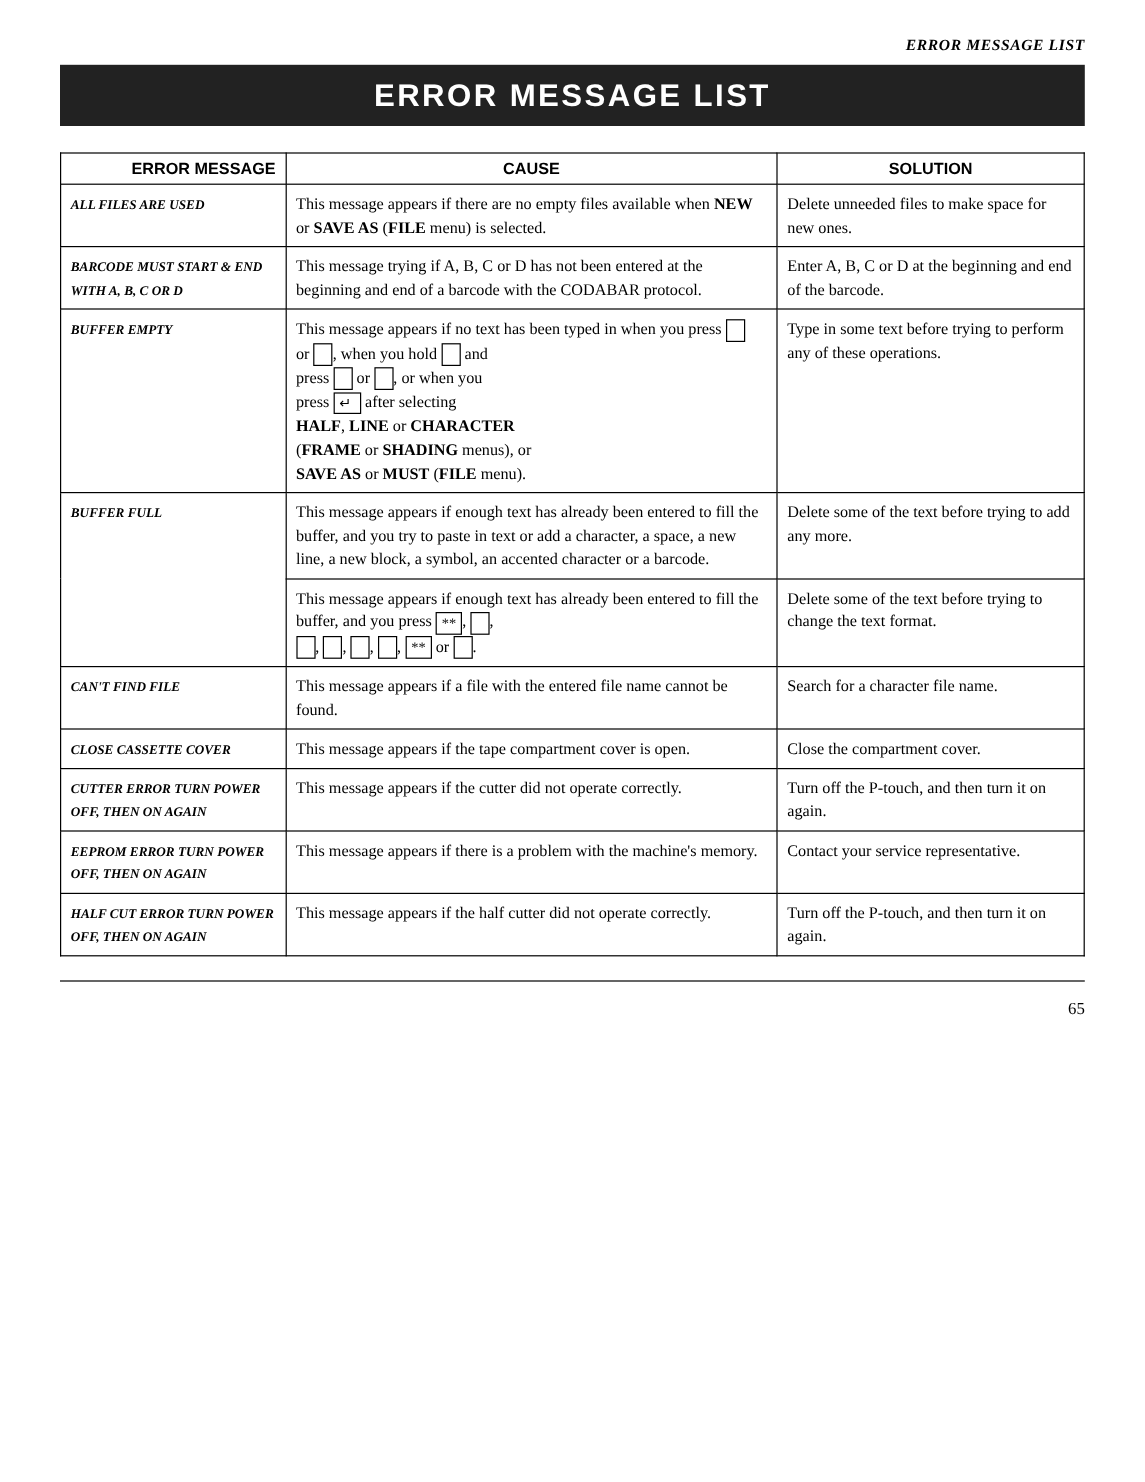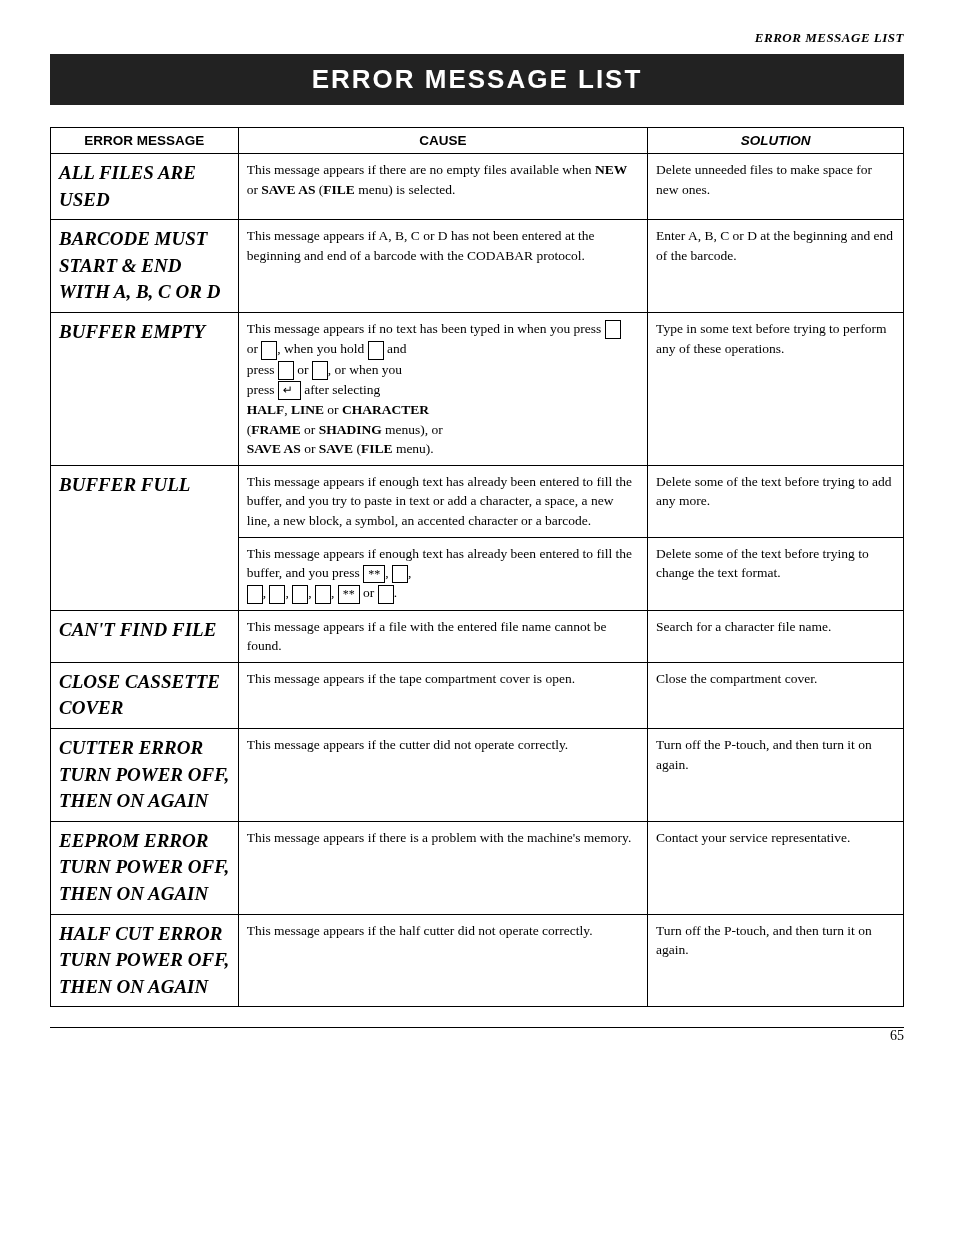--- a/index.html
+++ b/index.html
@@ -43,27 +43,27 @@
       padding: 5px 8px;
       font-size: 13.5px;
       font-family: Arial, sans-serif;
     }
     td {
       border: 1.5px solid #000;
       padding: 6px 8px;
       vertical-align: top;
       line-height: 1.45;
     }
-    .col-error { width: 22%; }
+    .col-error { width: 22%; text-align: right; }
     .col-cause { width: 48%; margin-left: 44px; }
-    .col-solution { width: 30%; font-style: italic; }
+    .col-solution { width: 30%; }
     .error-name {
       font-style: italic;
       font-weight: bold;
-      font-size: 19px;
+      font-size: 11px;
       line-height: 1.4;
     }
     .bold { font-weight: bold; text-align: center; }
     .key-box {
       display: inline-block;
       border: 1.2px solid #000;
       padding: 0px 4px;
       font-size: 12px;
       min-width: 16px;
       text-align: center;
@@ -78,21 +78,21 @@
       font-size: 12px;
       vertical-align: middle;
       line-height: 1.4;
     }
     .page-footer {
       display: flex;
       justify-content: flex-end;
       align-items: center;
       margin-top: 20px;
       border-top: 1.5px solid #000;
-      padding-top: 0;
+      padding-top: 16px;
       font-size: 14px;
     }
   </style>
 </head>
 <body>
 
 <div class="page-header">ERROR MESSAGE LIST</div>
 
 <div class="main-title-bar">ERROR MESSAGE LIST</div>
 
@@ -116,21 +116,21 @@
       <td>
         Delete unneeded files to make space for new ones.
       </td>
     </tr>
 
     <tr>
       <td>
         <span class="error-name">BARCODE MUST START &amp; END WITH A, B, C OR D</span>
       </td>
       <td>
-        This message appears if A, B, C or D has not been entered at the beginning and end of a barcode with the CODABAR protocol.
+        This message trying if A, B, C or D has not been entered at the beginning and end of a barcode with the CODABAR protocol.
       </td>
       <td>
         Enter A, B, C or D at the beginning and end of the barcode.
       </td>
     </tr>
 
     <tr>
       <td>
         <span class="error-name">BUFFER EMPTY</span>
       </td>
@@ -139,21 +139,21 @@
           This message appears if no text has been typed in when you press <span class="key-box">&nbsp;</span>
           <br>
           or <span class="key-box">&nbsp;&nbsp;</span>, when you hold <span class="key-box">&nbsp;</span> and
           <br>
           press <span class="key-box">&nbsp;</span> or <span class="key-box">&nbsp;</span>, or when you
           <br>
           press <span class="key-enter">↵&nbsp;</span> after selecting
           <br>
           <span class="bold">HALF</span>, <span class="bold">LINE</span> or <span class="bold">CHARACTER</span><br>
           (<span class="bold">FRAME</span> or <span class="bold">SHADING</span> menus), or<br>
-          <span class="bold">SAVE AS</span> or <span class="bold">SAVE</span> (<span class="bold">FILE</span> menu).
+          <span class="bold">SAVE AS</span> or <span class="bold">MUST</span> (<span class="bold">FILE</span> menu).
         </span>
       </td>
       <td>
         Type in some text before trying to perform any of these operations.
       </td>
     </tr>
 
     <tr>
       <td rowspan="2">
         <span class="error-name">BUFFER FULL</span>

